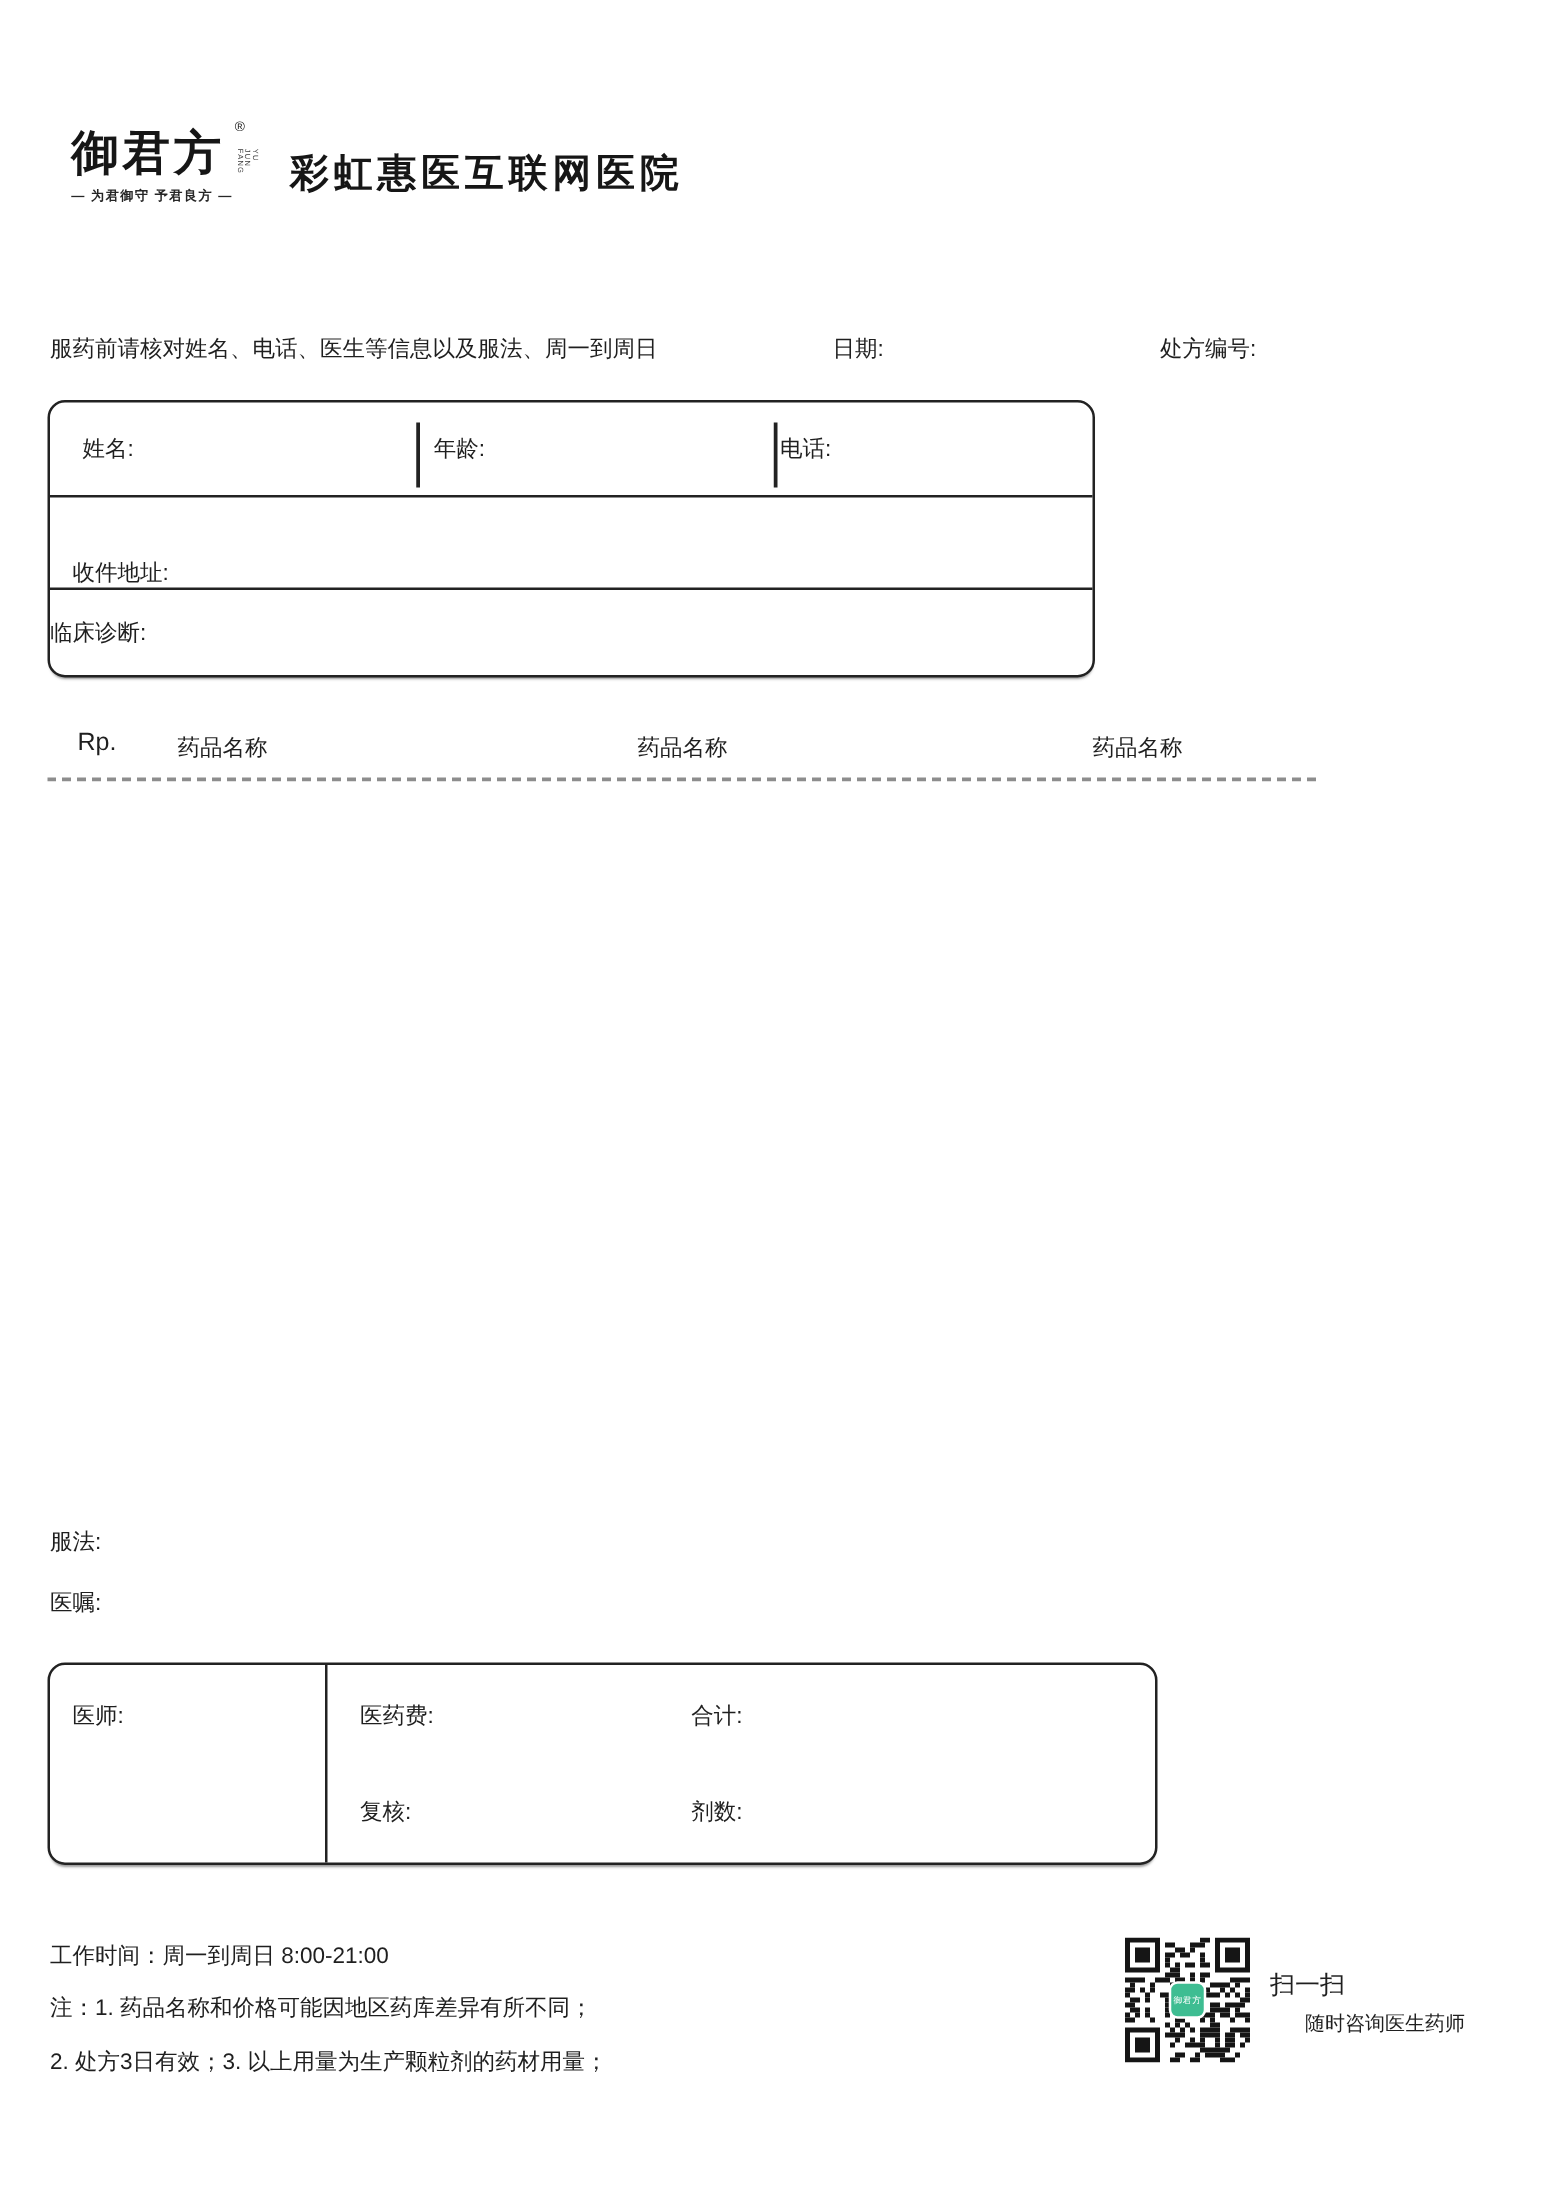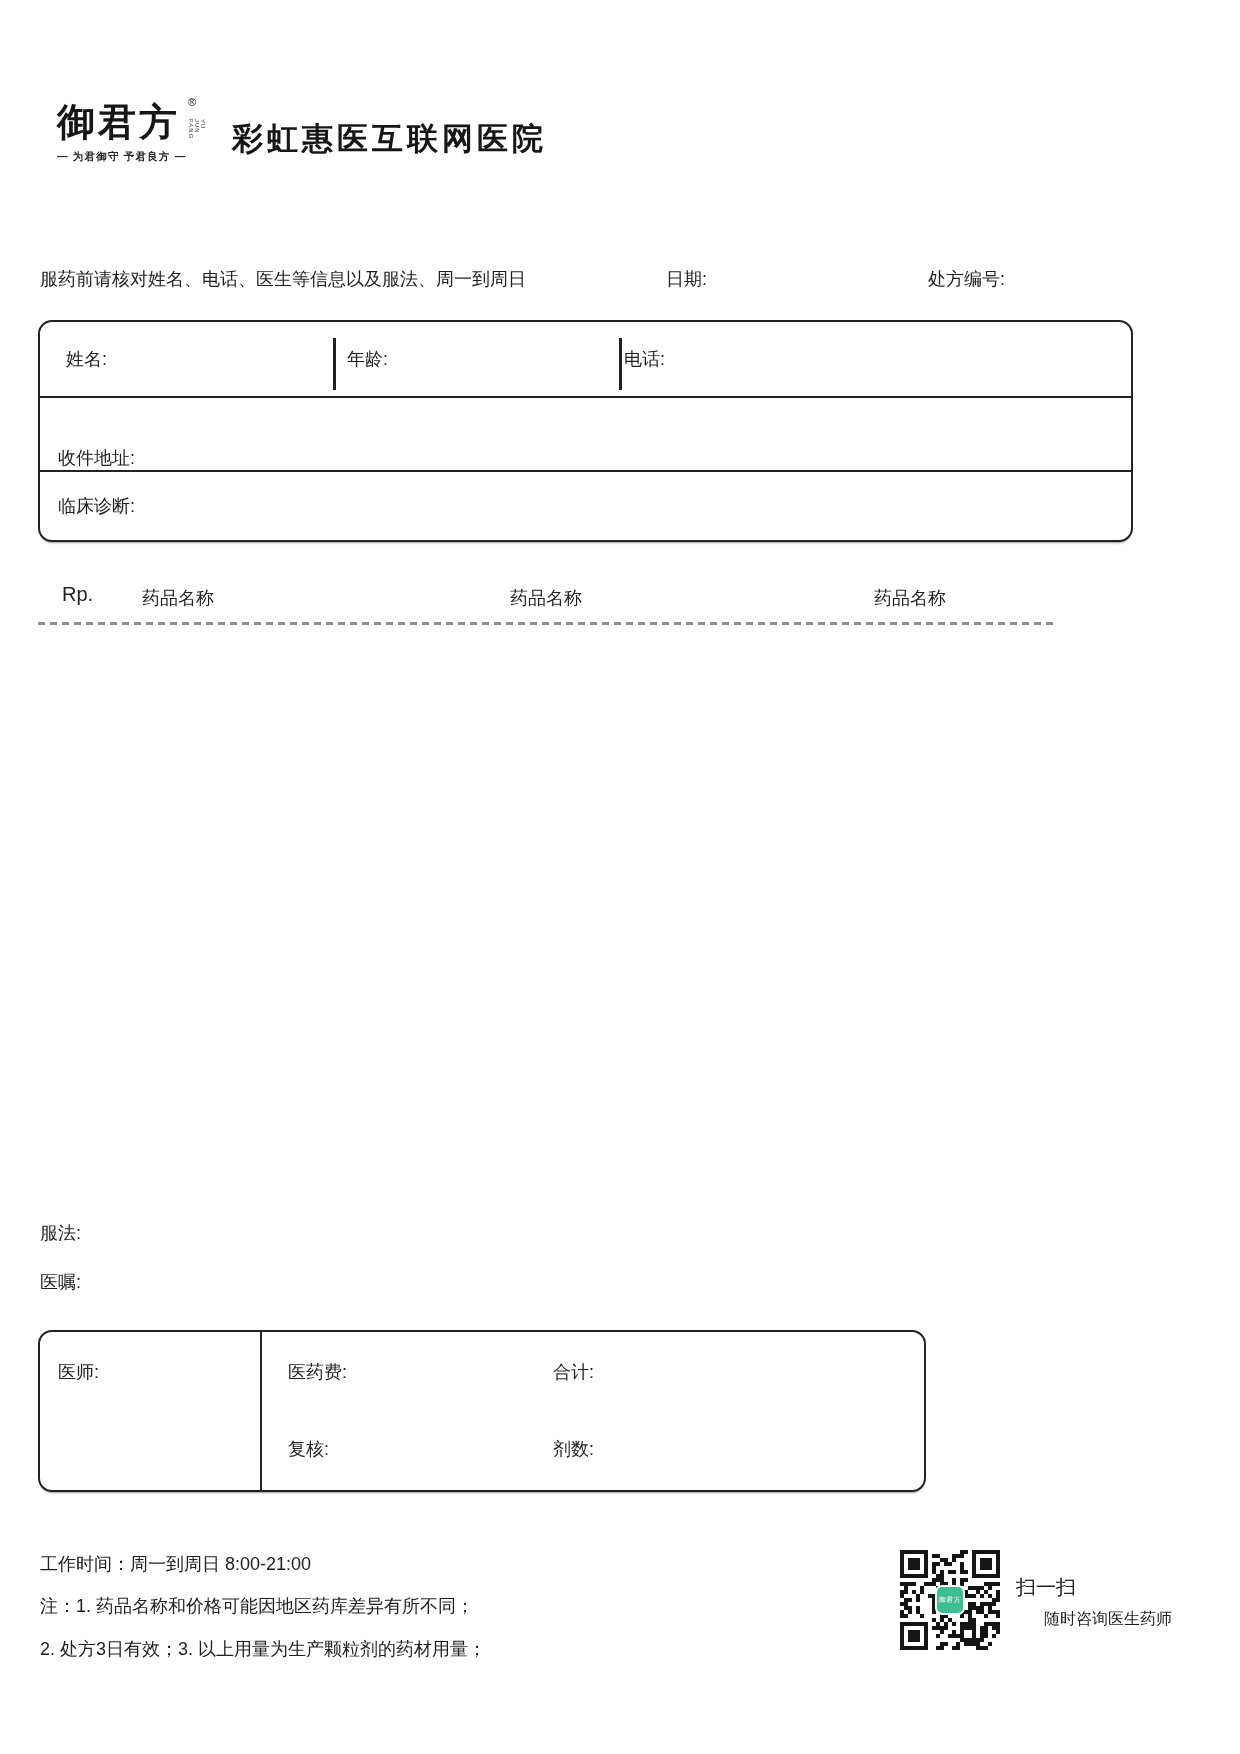--- a/index.html
+++ b/index.html
@@ -21,34 +21,34 @@
   .logo-reg{position:absolute;right:-16px;top:-6px;font-size:11px;font-family:"Liberation Sans",sans-serif;font-weight:400;letter-spacing:0;}
   .logo-vert{position:absolute;right:-26px;top:16px;writing-mode:vertical-rl;font-family:"Liberation Sans",sans-serif;
     font-weight:400;font-size:6px;letter-spacing:1px;color:#3a3a3a;}
   .logo-tagline{margin-top:9px;font-size:10.5px;letter-spacing:1.2px;font-weight:700;color:#262626;white-space:nowrap;}
   .hospital-name{position:absolute;left:232px;top:118px;font-size:31px;font-weight:800;letter-spacing:4px;color:#161616;}
   
   .notice{position:absolute;left:40px;top:267px;font-size:18px;}
   .date-label{position:absolute;left:666px;top:267px;font-size:18px;}
   .rx-label{position:absolute;left:928px;top:267px;font-size:18px;}
   
-  .patient-box{position:absolute;left:38px;top:320px;width:1095px;height:222px;
+  .patient-box{position:absolute;left:38px;top:320px;width:838px;height:222px;
     border:2.5px solid var(--line);border-radius:14px;background:#fff;
     box-shadow:0 3px 2px -2px rgba(70,70,70,.55);display:flex;flex-direction:column;}
   .p-row{font-size:18px;}
   .p-row1{height:76px;border-bottom:2.5px solid var(--line);display:flex;}
   .p-cell{position:relative;display:flex;align-items:center;}
   .p-cell.c1{width:294px;padding-left:26px;}
   .p-cell.c2{width:282px;padding-left:17px;}
   .p-cell.c3{width:286px;padding-left:13px;}
   .p-cell.c4{flex:1;padding-left:4px;text-align:right;}
   .p-cell.c2::before,.p-cell.c3::before,.p-cell.c4::before{
     content:"";position:absolute;left:-1px;top:16px;bottom:6px;width:2.5px;background:var(--line);}
   .p-row2{height:74px;border-bottom:2.5px solid var(--line);display:flex;align-items:flex-end;padding-left:18px;}
-  .p-row3{flex:1;display:flex;align-items:center;padding-left:18px;}
+  .p-row3{flex:1;display:flex;align-items:center;}
   
   .rp{position:absolute;left:62px;top:583px;font-size:20px;}
   .drug-col{position:absolute;top:586px;font-size:18px;}
   .drug-col.d1{left:142px;}
   .drug-col.d2{left:510px;}
   .drug-col.d3{left:874px;}
   .dashed-line{position:absolute;left:38px;top:622px;width:1018px;height:3px;
     background:repeating-linear-gradient(90deg,var(--dash) 0 7px,transparent 7px 12px);}
   
   .usage-label{position:absolute;left:40px;top:1221px;font-size:18px;}

